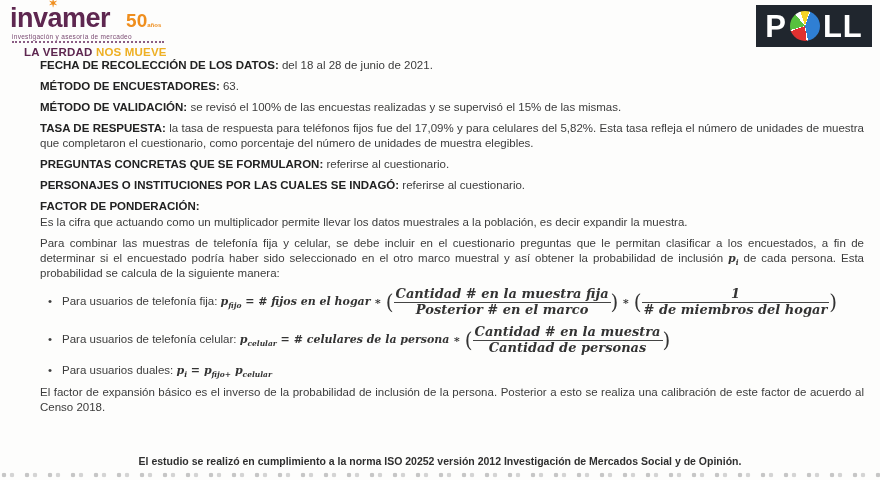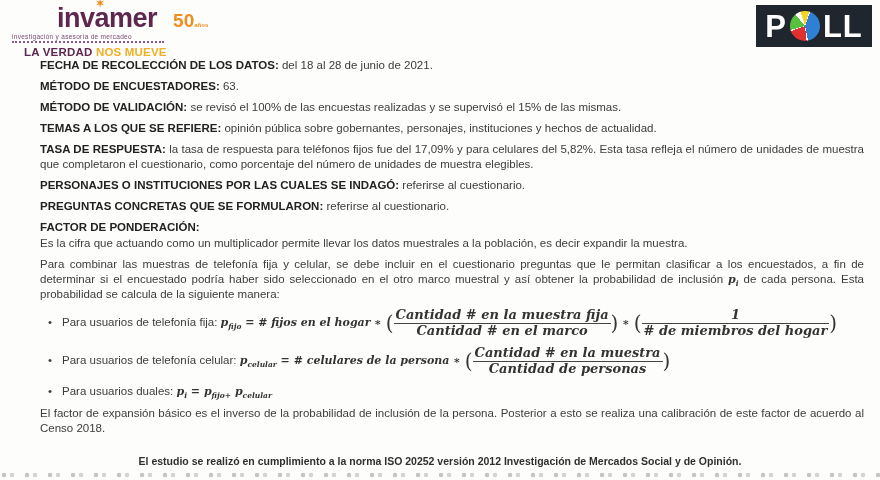--- a/index.html
+++ b/index.html
@@ -5,21 +5,21 @@
   html,body{margin:0;padding:0;}
   body{
     width:880px;height:480px;position:relative;overflow:hidden;
     background:#fdfdfc;
     font-family:"Liberation Sans",sans-serif;
     color:#3c3c3c;
   }
   
   .header{position:absolute;top:5px;left:10px;width:200px;}
   .brand-line{white-space:nowrap;line-height:1;}
-  .brand-word{font-weight:bold;font-size:27px;letter-spacing:-0.5px;color:#5e2750;margin-left:47px;}
+  .brand-word{font-weight:bold;font-size:27px;letter-spacing:-0.5px;color:#5e2750;}
   .a-wrap{position:relative;display:inline-block;}
   .accent{position:absolute;top:-7px;left:1px;font-size:11px;color:#ef8e1d;font-weight:bold;}
   .brand-50{font-weight:bold;font-size:19px;color:#ef8e1d;margin-left:16px;}
   .brand-50-suffix{font-size:6px;color:#ef8e1d;font-weight:bold;}
   .tagline{font-size:6.5px;color:#7a4b72;margin:1px 0 1px 2px;letter-spacing:0.3px;}
   .dotted-rule{width:152px;border-bottom:2px dotted #8a5d84;margin:1px 0 3px 2px;}
   .slogan{font-size:11.5px;font-weight:bold;margin-left:14px;letter-spacing:0.2px;}
   .slogan-1{color:#5e2750;}
   .slogan-2{color:#eeb024;}
   
@@ -93,38 +93,37 @@
 </div>
 
 <div class="content">
 
   <p><b>FECHA DE RECOLECCIÓN DE LOS DATOS:</b> <span>del 18 al 28 de junio de 2021.</span></p>
 
   <p><b>MÉTODO DE ENCUESTADORES:</b> <span>63.</span></p>
 
   <p><b>MÉTODO DE VALIDACIÓN:</b> <span>se revisó el 100% de las encuestas realizadas y se supervisó el 15% de las mismas.</span></p>
 
-  <p><b>TEMAS A LOS QUE SE REFIERE:</b> <span>opinión pública sobre gobernantes, personajes, instituciones y hechos de actualidad.</span></p>
 
   <p class="justify"><b>TASA DE RESPUESTA:</b> <span>la tasa de respuesta para teléfonos fijos fue del 17,09% y para celulares del 5,82%. Esta tasa refleja el número de unidades de muestra que completaron el cuestionario, como porcentaje del número de unidades de muestra elegibles.</span></p>
 
+  <p><b>PREGUNTAS CONCRETAS QUE SE FORMULARON:</b> <span>referirse al cuestionario.</span></p>
+
   <p><b>PERSONAJES O INSTITUCIONES POR LAS CUALES SE INDAGÓ:</b> <span>referirse al cuestionario.</span></p>
-
-  <p><b>PREGUNTAS CONCRETAS QUE SE FORMULARON:</b> <span>referirse al cuestionario.</span></p>
 
   <p class="factor-head"><b>FACTOR DE PONDERACIÓN:</b></p>
   <p>Es la cifra que actuando como un multiplicador permite llevar los datos muestrales a la población, es decir expandir la muestra.</p>
 
   <p class="justify"><span>Para combinar las muestras de telefonía fija y celular, se debe incluir en el cuestionario preguntas que le permitan clasificar a los encuestados, a fin de determinar si el encuestado podría haber sido seleccionado en el otro marco muestral y así obtener la probabilidad de inclusión</span> <span class="math"><span>p</span><sub>i</sub></span> <span>de cada persona. Esta probabilidad se calcula de la siguiente manera:</span></p>
 
   <ul class="bullets">
     <li>
       <span class="bullet-char">•</span><span>Para usuarios de telefonía fija:</span>
       <span class="math"><span>p</span><sub>fijo</sub> <span>= # fijos en el hogar ∗</span>
-      <span class="bigparen">(</span><span class="frac"><span class="num">Cantidad # en la muestra fija</span><span class="den">Cantidad # en el marco</span></span><span class="bigparen">)</span>
+      <span class="bigparen">(</span><span class="frac"><span class="num">Cantidad # en la muestra fija</span><span class="den">Posterior # en el marco</span></span><span class="bigparen">)</span>
       <span>∗</span>
       <span class="bigparen">(</span><span class="frac"><span class="num">1</span><span class="den"># de miembros del hogar</span></span><span class="bigparen">)</span></span>
     </li>
     <li>
       <span class="bullet-char">•</span><span>Para usuarios de telefonía celular:</span>
       <span class="math"><span>p</span><sub>celular</sub> <span>= # celulares de la persona ∗</span>
       <span class="bigparen">(</span><span class="frac"><span class="num">Cantidad # en la muestra</span><span class="den">Cantidad de personas</span></span><span class="bigparen">)</span></span>
     </li>
     <li>
       <span class="bullet-char">•</span><span>Para usuarios duales:</span>

